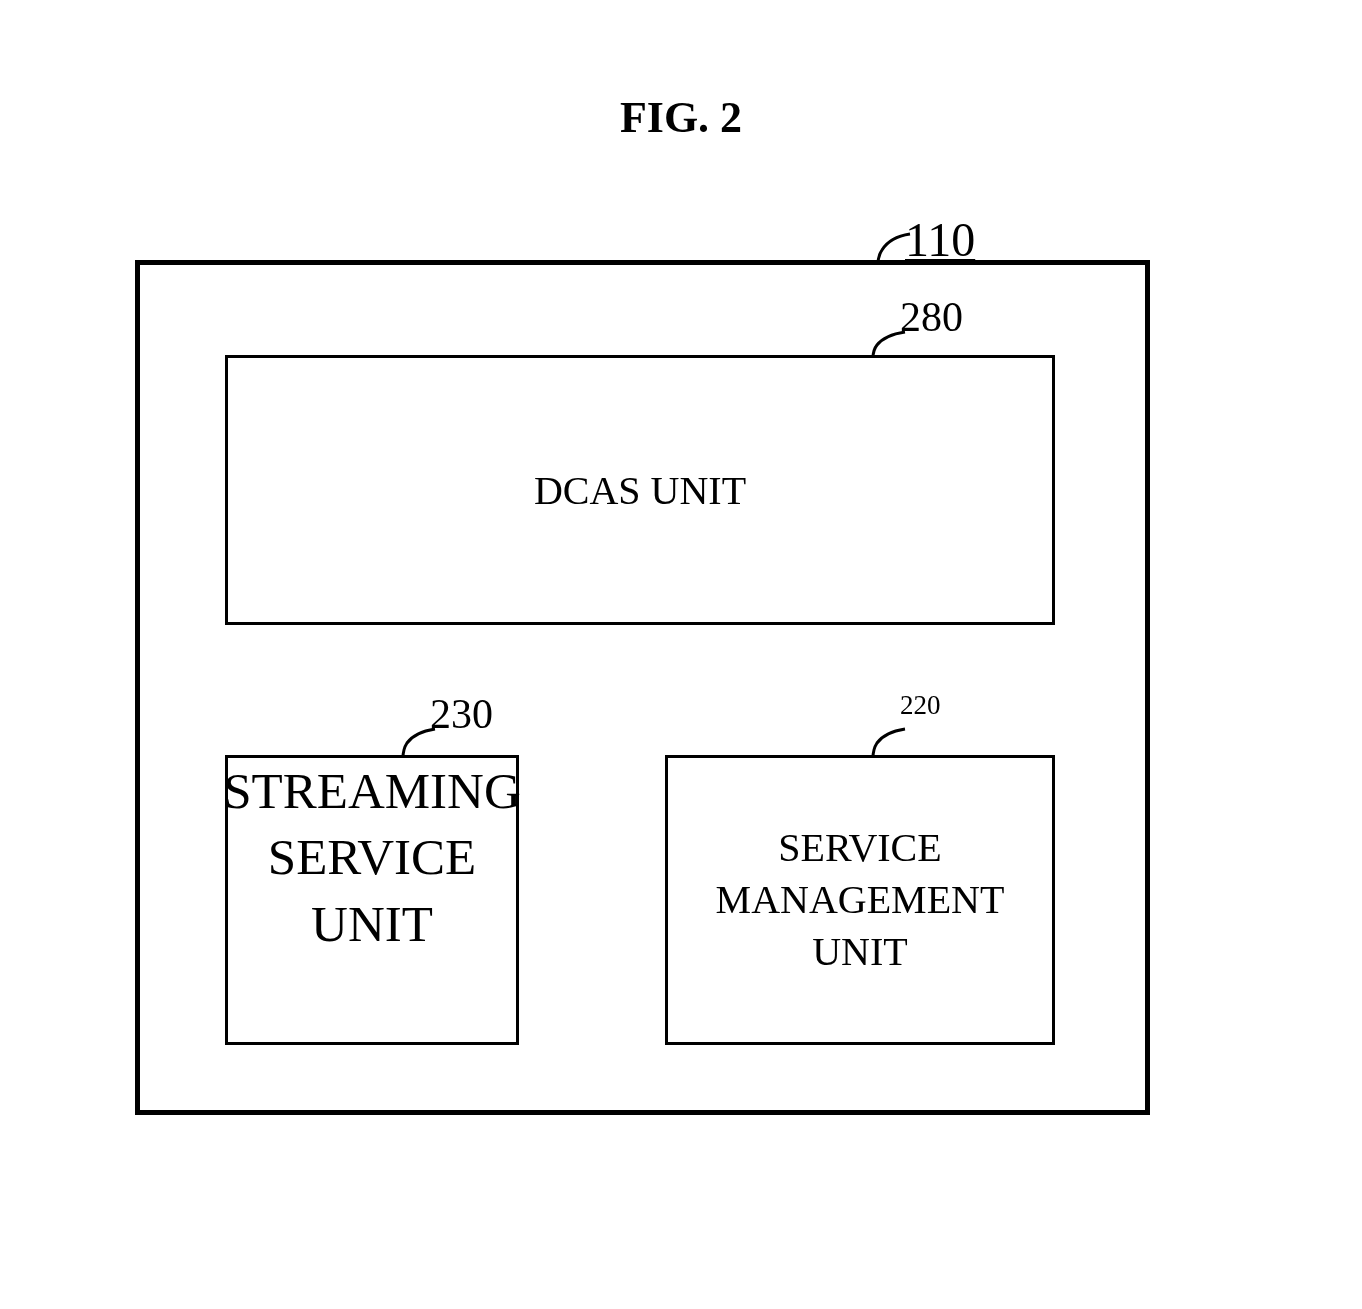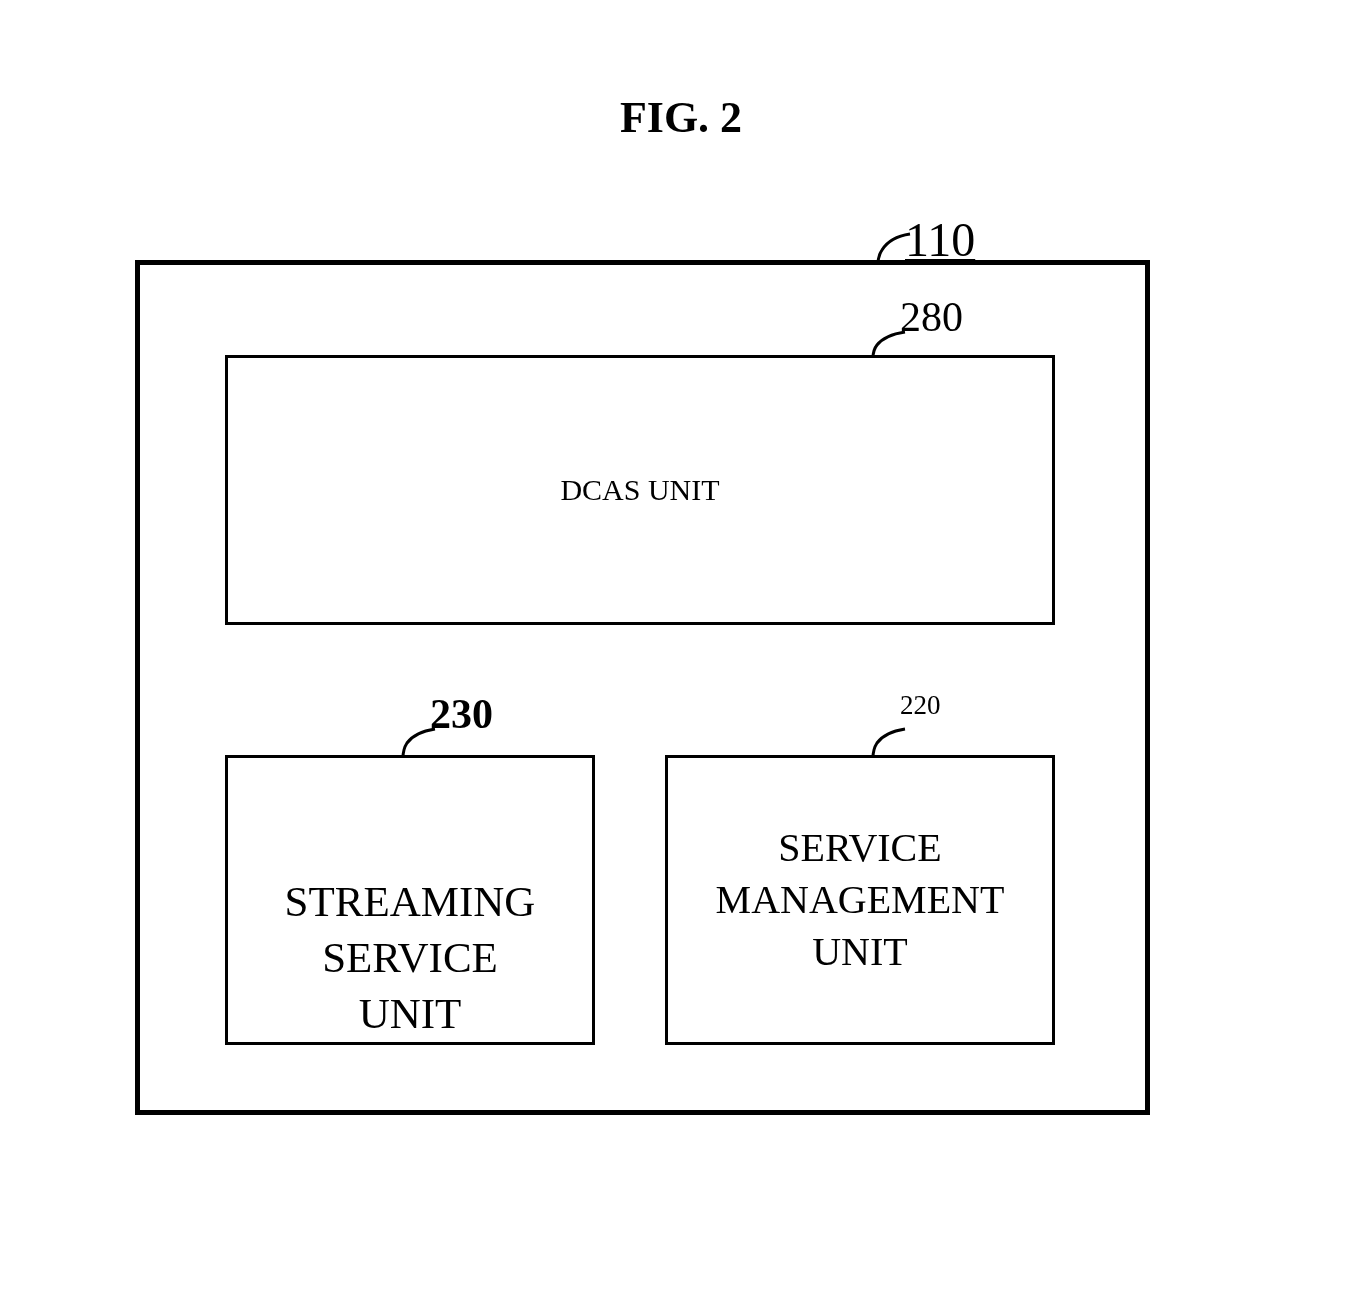--- a/index.html
+++ b/index.html
@@ -46,53 +46,52 @@
     .dcas-box {
       position: absolute;
       top: 355px;
       left: 225px;
       width: 830px;
       height: 270px;
       border: 3px solid black;
       display: flex;
       align-items: center;
       justify-content: center;
-      font-size: 30px;
+      font-size: 40px;
     }
     .ref-210 {
       position: absolute;
       top: 293px;
       left: 900px;
       font-size: 42px;
     }
     .ref-210-leader {
       position: absolute;
       top: 330px;
       left: 865px;
     }
     .streaming-box {
       position: absolute;
       top: 755px;
       left: 225px;
-      width: 370px;
+      width: 294px;
       height: 290px;
       border: 3px solid black;
       display: flex;
-      align-items: flex-end;
+      align-items: flex-start;
       justify-content: center;
       text-align: center;
-      font-size: 43px;
+      font-size: 51px;
       line-height: 1.3;
     }
     .ref-230 {
       position: absolute;
       top: 690px;
       left: 430px;
       font-size: 42px;
-      font-weight: bold;
     }
     .ref-230-leader {
       position: absolute;
       top: 727px;
       left: 395px;
     }
     .service-mgmt-box {
       position: absolute;
       top: 755px;
       left: 665px;

